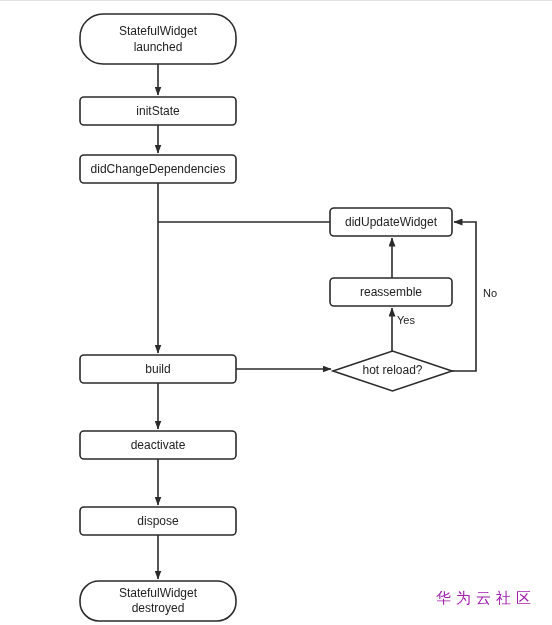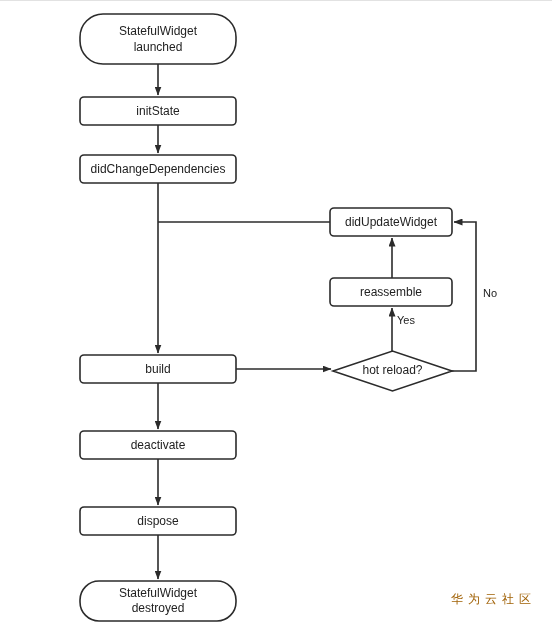--- a/index.html
+++ b/index.html
@@ -47,23 +47,23 @@
     font-family: "Liberation Sans", sans-serif;
     font-size: 11px;
     fill: #222222;
     dominant-baseline: middle;
   }
   .watermark {
     position: absolute;
     right: 16px;
     bottom: 17px;
     font-family: "Liberation Sans", sans-serif;
-    font-size: 12px;
+    font-size: 15px;
     letter-spacing: 5px;
-    color: #a16207;
+    color: #a21caf;
     white-space: nowrap;
     user-select: none;
   }
 </style>
 </head>
 <body>
 
 <div id="canvas">
 
   <svg id="flow-svg" viewBox="0 0 552 625">

